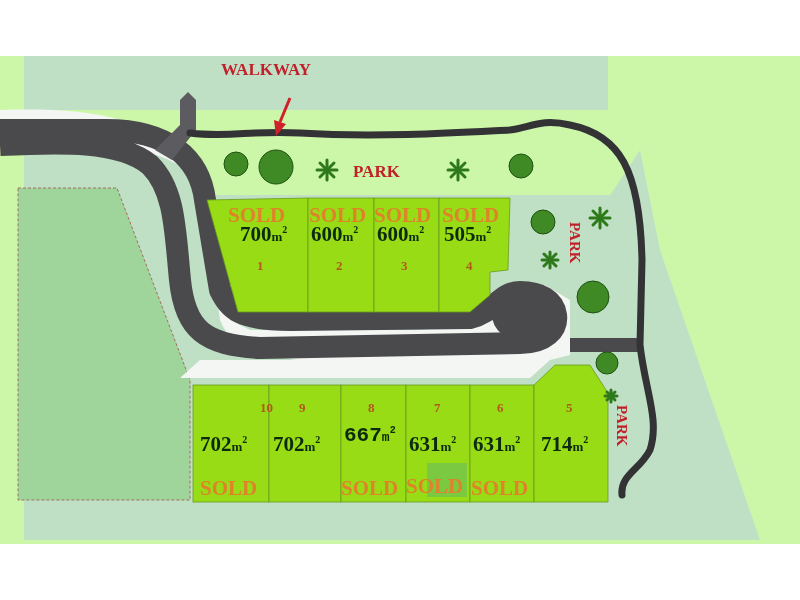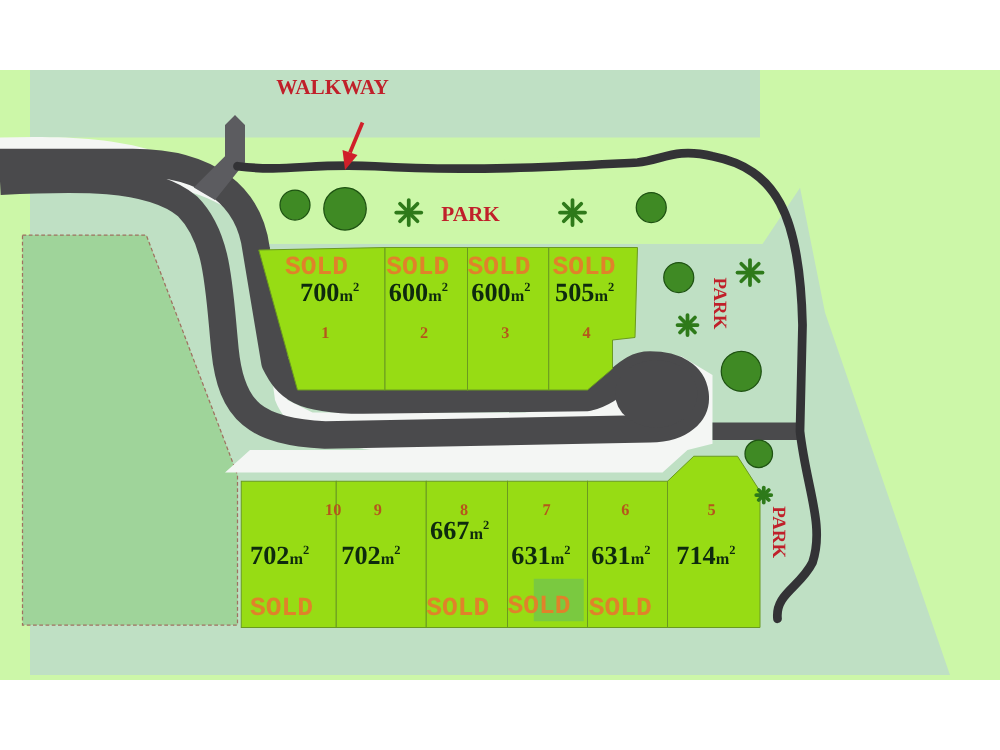--- a/index.html
+++ b/index.html
@@ -1,18 +1,18 @@
 <!DOCTYPE html>
 <html><head>
 <meta charset="utf-8">
 <style>
   html, body { margin:0; padding:0; }
   body { width:800px; height:600px; background:#ffffff; position:relative; overflow:hidden; font-family:"Liberation Serif", serif; }
   svg.map { position:absolute; left:0; top:0; }
-  .sold { font-family:Liberation Mono, monospace; font-weight:bold; font-size:21px; color:#e0822a; position:absolute; white-space:nowrap; }
+  .sold { font-family:Liberation Serif, serif; font-weight:bold; font-size:21px; color:#e0822a; position:absolute; white-space:nowrap; }
   .area { font-family:"Liberation Serif", serif; font-weight:bold; font-size:21px; color:#0e2a0e; position:absolute; white-space:nowrap; }
   .area sup { font-size:10px; }
   .area .unit { font-size:13px; }
   .num { font-family:"Liberation Serif", serif; font-weight:bold; font-size:13px; color:#b5561c; position:absolute; }
   .label-red { font-family:"Liberation Serif", serif; font-weight:bold; color:#c0202a; position:absolute; white-space:nowrap; }
   .vert { writing-mode:vertical-rl; }
 </style>
 </head>
 <body>
 
@@ -120,21 +120,21 @@
 <div class="num" style="left:466px;top:258px;">4</div>
 
 <div class="num" style="left:220px;top:400px;margin-left:40px;">10</div>
 <div class="area" style="left:200px;top:432px;"><span>702</span><span class="unit">m</span><sup>2</sup></div>
 <div class="sold" style="left:200px;top:476px;">SOLD</div>
 
 <div class="num" style="left:299px;top:400px;">9</div>
 <div class="area" style="left:273px;top:432px;"><span>702</span><span class="unit">m</span><sup>2</sup></div>
 
 <div class="num" style="left:368px;top:400px;">8</div>
-<div class="area" style="left:344px;top:412px;"><span>667</span><span class="unit">m</span><sup>2</sup></div>
+<div class="area" style="left:344px;top:424px;font-family:Liberation Mono, monospace;"><span>667</span><span class="unit">m</span><sup>2</sup></div>
 <div class="sold" style="left:341px;top:476px;">SOLD</div>
 
 <div class="num" style="left:434px;top:400px;">7</div>
 <div class="area" style="left:409px;top:432px;"><span>631</span><span class="unit">m</span><sup>2</sup></div>
 <div class="sold" style="left:406px;top:474px;">SOLD</div>
 
 <div class="num" style="left:497px;top:400px;">6</div>
 <div class="area" style="left:473px;top:432px;"><span>631</span><span class="unit">m</span><sup>2</sup></div>
 <div class="sold" style="left:471px;top:476px;">SOLD</div>
 

